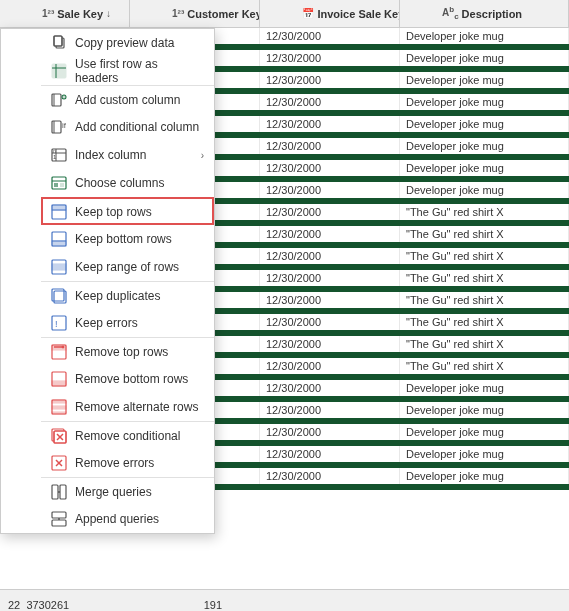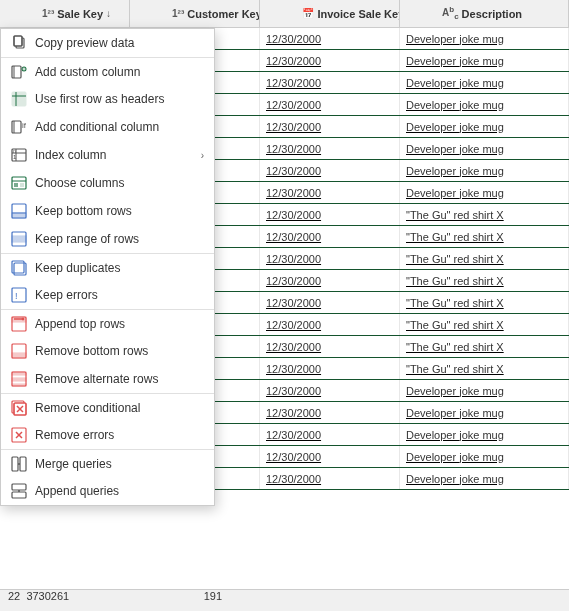--- a/index.html
+++ b/index.html
@@ -78,22 +78,21 @@
 
     .table-body {
       overflow-y: auto;
       height: calc(100% - 28px - 22px);
     }
 
     .table-row {
       display: flex;
       height: 22px;
       align-items: flex-start;
-      border-bottom: 1px solid #14532d;
-      text-decoration: underline;
+      border-bottom: 6px solid #14532d;
     }
 
     .table-cell {
       height: 100%;
       display: flex;
       align-items: center;
       padding: 0 6px;
       border-right: 1px solid #e8e8e8;
       font-size: 11px;
       color: #333;
@@ -108,21 +107,21 @@
 
     .table-footer {
       position: absolute;
       bottom: 0;
       left: 0;
       right: 0;
       height: 22px;
       background: #f0f0f0;
       border-top: 1px solid #ccc;
       display: flex;
-      align-items: flex-start;
+      align-items: flex-end;
       padding: 0 8px;
       font-size: 11px;
       color: #333;
     }
 
     
     .context-menu {
       position: absolute;
       top: 28px;
       left: 0;
@@ -134,20 +133,21 @@
     }
 
     .menu-item {
       display: flex;
       align-items: center;
       height: 28px;
       padding: 0 10px;
       gap: 8px;
       cursor: pointer;
       position: relative;
+      margin-left: 40px;
     }
 
     .menu-item.highlighted {
       background: #fff;
       outline: 2px solid #e05050;
       outline-offset: -2px;
     }
 
     .menu-item.separator-above {
       border-top: 1px solid #e0e0e0;
@@ -347,46 +347,46 @@
     <span class="menu-icon">
           <svg class="svg-icon" viewBox="0 0 16 16" fill="none" stroke="#555" stroke-width="1.2">
       <rect x="5" y="3" width="8" height="10" rx="1"></rect>
             <rect x="3" y="1" width="8" height="10" rx="1" fill="white"></rect>
       <rect x="3" y="1" width="8" height="10" rx="1"></rect>
     </svg>
         </span>
     <span class="menu-label">Copy preview data</span>
 
   </div>
+      <div class="menu-item">
+    <span class="menu-icon">
+          <svg class="svg-icon" viewBox="0 0 16 16">
+            <rect x="1" y="1" width="14" height="14" rx="1" fill="#217346" opacity="0.15" stroke="#217346" stroke-width="1"></rect>
+      <line x1="1" y1="5" x2="15" y2="5" stroke="#217346" stroke-width="1"></line>
+      <line x1="5" y1="1" x2="5" y2="15" stroke="#217346" stroke-width="1"></line>
+    </svg>
+        </span>
+    <span class="menu-label">Use first row as headers</span>
+
+  </div>
       <div class="menu-item separator-above">
     <span class="menu-icon">
           <svg class="svg-icon" viewBox="0 0 16 16" fill="none" stroke="#555" stroke-width="1.2">
       <rect x="1" y="2" width="9" height="12" rx="1"></rect>
       <line x1="3" y1="2" x2="3" y2="14" stroke="#555" stroke-width="1"></line>
       <circle cx="13" cy="5" r="2.5" fill="#217346" stroke="none"></circle>
       <line x1="13" y1="3.5" x2="13" y2="6.5" stroke="white" stroke-width="1"></line>
       <line x1="11.5" y1="5" x2="14.5" y2="5" stroke="white" stroke-width="1"></line>
     </svg>
         </span>
     <span class="menu-label">Add custom column</span>
 
   </div>
       <div class="menu-item">
     <span class="menu-icon">
-          <svg class="svg-icon" viewBox="0 0 16 16">
-            <rect x="1" y="1" width="14" height="14" rx="1" fill="#217346" opacity="0.15" stroke="#217346" stroke-width="1"></rect>
-      <line x1="1" y1="5" x2="15" y2="5" stroke="#217346" stroke-width="1"></line>
-      <line x1="5" y1="1" x2="5" y2="15" stroke="#217346" stroke-width="1"></line>
-    </svg>
-        </span>
-    <span class="menu-label">Use first row as headers</span>
-
-  </div>
-      <div class="menu-item">
-    <span class="menu-icon">
           <svg class="svg-icon" viewBox="0 0 16 16" fill="none" stroke="#555" stroke-width="1.2">
       <rect x="1" y="2" width="9" height="12" rx="1"></rect>
       <line x1="3" y1="2" x2="3" y2="14" stroke="#555" stroke-width="1"></line>
       <text x="11" y="9" font-size="8" fill="#555" stroke="none">if</text>
     </svg>
         </span>
     <span class="menu-label">Add conditional column</span>
 
   </div>
       <div class="menu-item">
@@ -407,20 +407,31 @@
           <svg class="svg-icon" viewBox="0 0 16 16" fill="none">
       <rect x="1" y="2" width="14" height="12" rx="1" stroke="#217346" stroke-width="1.2"></rect>
       <line x1="1" y1="6" x2="15" y2="6" stroke="#217346" stroke-width="1"></line>
       <rect x="3" y="8" width="4" height="4" fill="#217346" opacity="0.6"></rect>
       <rect x="9" y="8" width="4" height="4" fill="#217346" opacity="0.2"></rect>
     </svg>
         </span>
     <span class="menu-label">Choose columns</span>
 
   </div>
+      <div class="menu-item separator-above highlighted">
+    <span class="menu-icon">
+          <svg class="svg-icon" viewBox="0 0 16 16" fill="none" stroke="#4472c4" stroke-width="1.2">
+      <rect x="1" y="1" width="14" height="14" rx="1"></rect>
+      <rect x="1" y="1" width="14" height="5" fill="#4472c4" opacity="0.3"></rect>
+      <line x1="1" y1="6" x2="15" y2="6" stroke="#4472c4" stroke-width="1"></line>
+    </svg>
+        </span>
+    <span class="menu-label">Keep top rows</span>
+
+  </div>
       <div class="menu-item">
     <span class="menu-icon">
           <svg class="svg-icon" viewBox="0 0 16 16" fill="none" stroke="#4472c4" stroke-width="1.2">
       <rect x="1" y="1" width="14" height="14" rx="1"></rect>
       <rect x="1" y="10" width="14" height="5" fill="#4472c4" opacity="0.3"></rect>
       <line x1="1" y1="10" x2="15" y2="10" stroke="#4472c4" stroke-width="1"></line>
     </svg>
         </span>
     <span class="menu-label">Keep bottom rows</span>
 
@@ -458,21 +469,21 @@
       <div class="menu-item separator-above">
     <span class="menu-icon">
           <svg class="svg-icon" viewBox="0 0 16 16" fill="none" stroke="#e05050" stroke-width="1.2">
       <rect x="1" y="1" width="14" height="14" rx="1"></rect>
       <rect x="1" y="1" width="14" height="5" fill="#e05050" opacity="0.3"></rect>
       <line x1="3" y1="3" x2="13" y2="3" stroke="#e05050" stroke-width="1.5"></line>
       <line x1="11" y1="2" x2="13" y2="4" stroke="#e05050" stroke-width="1.5"></line>
       <line x1="11" y1="4" x2="13" y2="2" stroke="#e05050" stroke-width="1.5"></line>
     </svg>
         </span>
-    <span class="menu-label">Append top rows</span>
+    <span class="menu-label">Remove top rows</span>
 
   </div>
       <div class="menu-item">
     <span class="menu-icon">
           <svg class="svg-icon" viewBox="0 0 16 16" fill="none" stroke="#e05050" stroke-width="1.2">
       <rect x="1" y="1" width="14" height="14" rx="1"></rect>
       <rect x="1" y="10" width="14" height="5" fill="#e05050" opacity="0.3"></rect>
     </svg>
         </span>
     <span class="menu-label">Remove bottom rows</span>

